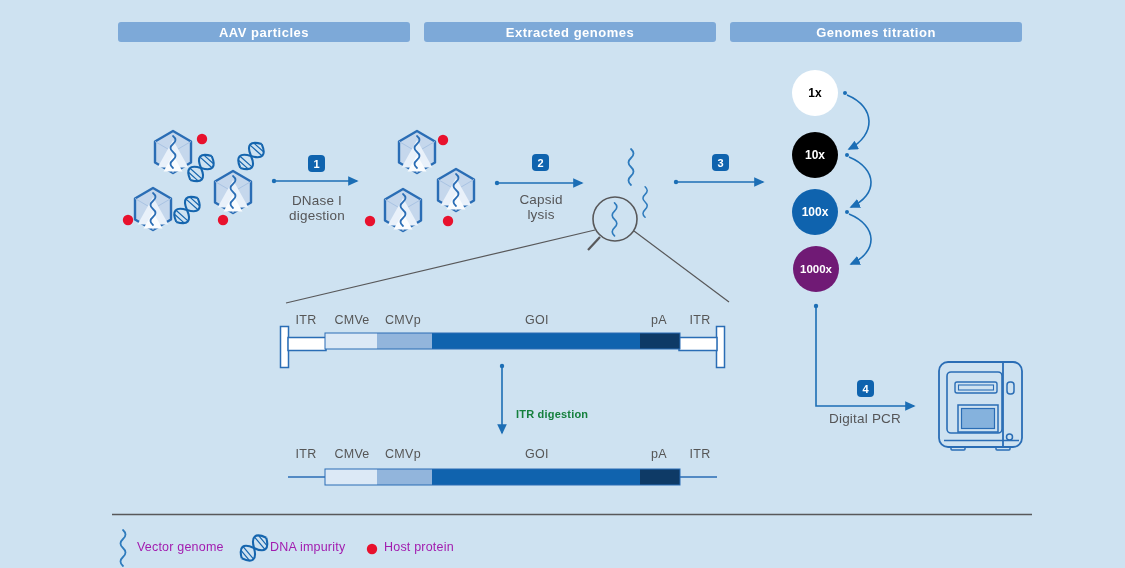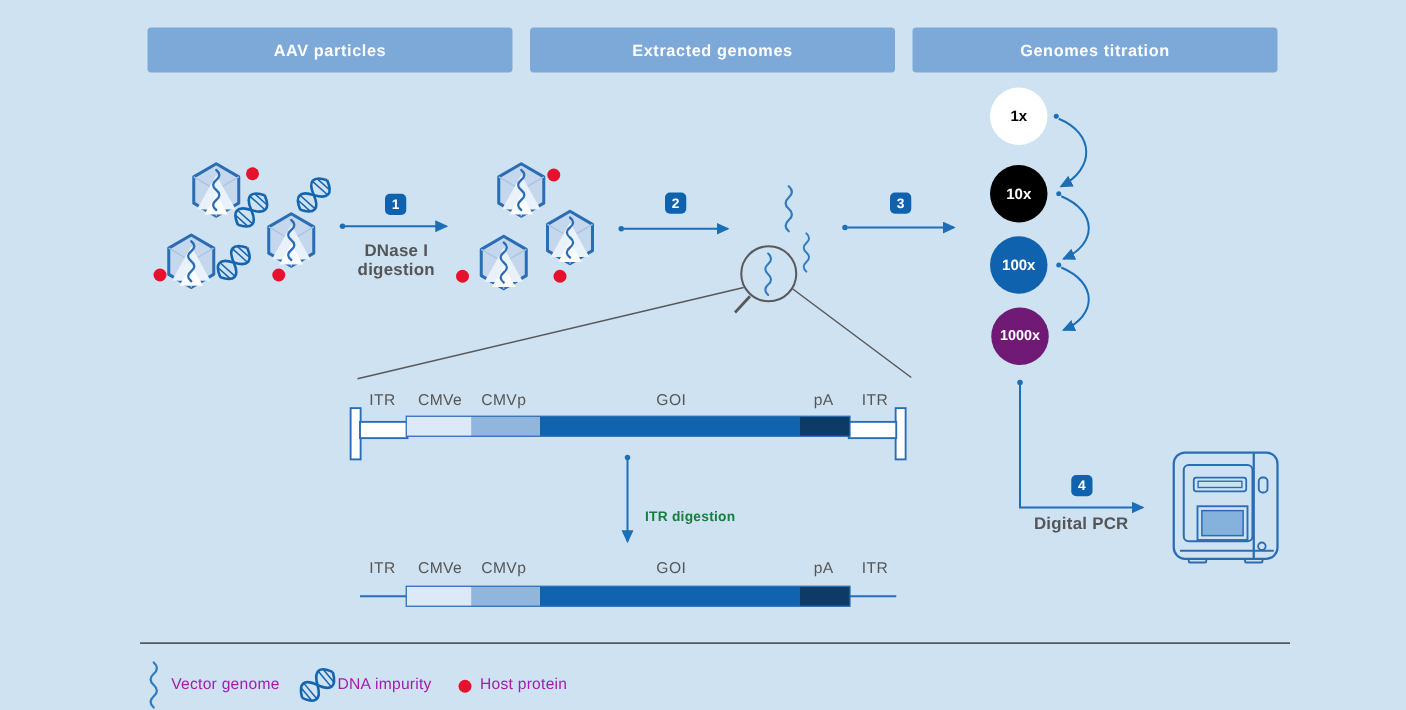--- a/index.html
+++ b/index.html
@@ -1,30 +1,30 @@
 <!DOCTYPE html>
 <html><head>
 <meta charset="utf-8">
 <style>
   html,body{margin:0;padding:0;}
   body{font-family:"Liberation Sans",sans-serif;}
   #stage{position:relative;width:1125px;height:568px;background:#cee2f1;overflow:hidden;}
   #scene{position:absolute;left:0;top:0;width:1125px;height:568px;}
 
-  .bar{position:absolute;top:22px;width:292px;height:36px;background:#7da9d8;border-radius:3px;
+  .bar{position:absolute;top:22px;width:292px;height:20px;background:#7da9d8;border-radius:3px;
        display:flex;align-items:center;justify-content:center;color:#fff;font-weight:bold;
        font-size:13px;letter-spacing:.5px;}
   #bar1{left:118px}#bar2{left:424px}#bar3{left:730px}
 
   .badge{position:absolute;width:17px;height:17px;background:#0f63ae;border-radius:4px;color:#fff;
          font-weight:bold;font-size:11px;display:flex;align-items:center;justify-content:center;}
   #badge1{left:308px;top:155px}#badge2{left:532px;top:154px}
   #badge3{left:712px;top:154px}#badge4{left:857px;top:380px}
 
-  .step-label{position:absolute;width:120px;color:#555557;font-weight:bold;font-size:13.5px;
+  .step-label{position:absolute;width:120px;color:#555557;font-weight:normal;font-size:13.5px;
               line-height:15px;text-align:center;white-space:pre-line;letter-spacing:.2px;}
   #slabel1{left:257px;top:193px}#slabel2{left:481px;top:192px}
   #slabel3{left:661px;top:193px}#slabel4{left:805px;top:411px}
   #itr-digestion-label{position:absolute;left:516px;top:408px;color:#15803d;font-weight:bold;
               font-size:11px;letter-spacing:.2px;}
 
   .circle{position:absolute;width:46px;height:46px;border-radius:50%;display:flex;align-items:center;
           justify-content:center;font-weight:bold;font-size:12px;color:#fff;}
   #circ1{left:792px;top:70px;background:#ffffff;color:#000000;}
   #circ2{left:792px;top:132px;background:#000000;}
@@ -186,20 +186,22 @@
   <div class="bar" id="bar3">Genomes titration</div>
   <div class="bar" id="bar2">Extracted genomes</div>
 
   <div class="badge" id="badge1">1</div>
   <div class="badge" id="badge2">2</div>
   <div class="badge" id="badge3">3</div>
   <div class="badge" id="badge4">4</div>
 
   <div class="step-label" id="slabel1">DNase I
 digestion</div>
+  <div class="step-label" id="slabel2">Capsid
+lysis</div>
   <div class="step-label" id="slabel4">Digital PCR</div>
   <div id="itr-digestion-label">ITR digestion</div>
 
   <div class="circle" id="circ1">1x</div>
   <div class="circle" id="circ2">10x</div>
   <div class="circle" id="circ3">100x</div>
   <div class="circle" id="circ4">1000x</div>
 
   <div class="c-label c-top cx0">ITR</div>
   <div class="c-label c-top cx1">CMVe</div>

